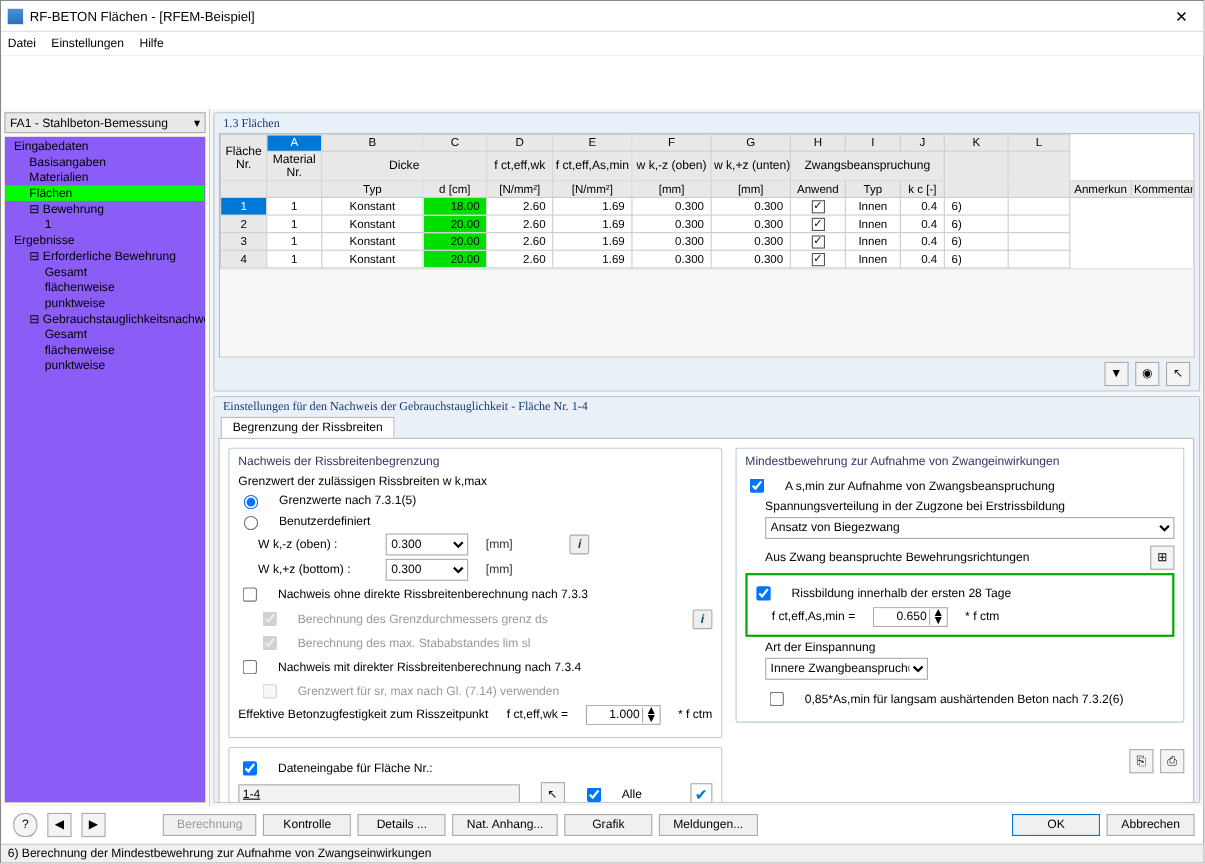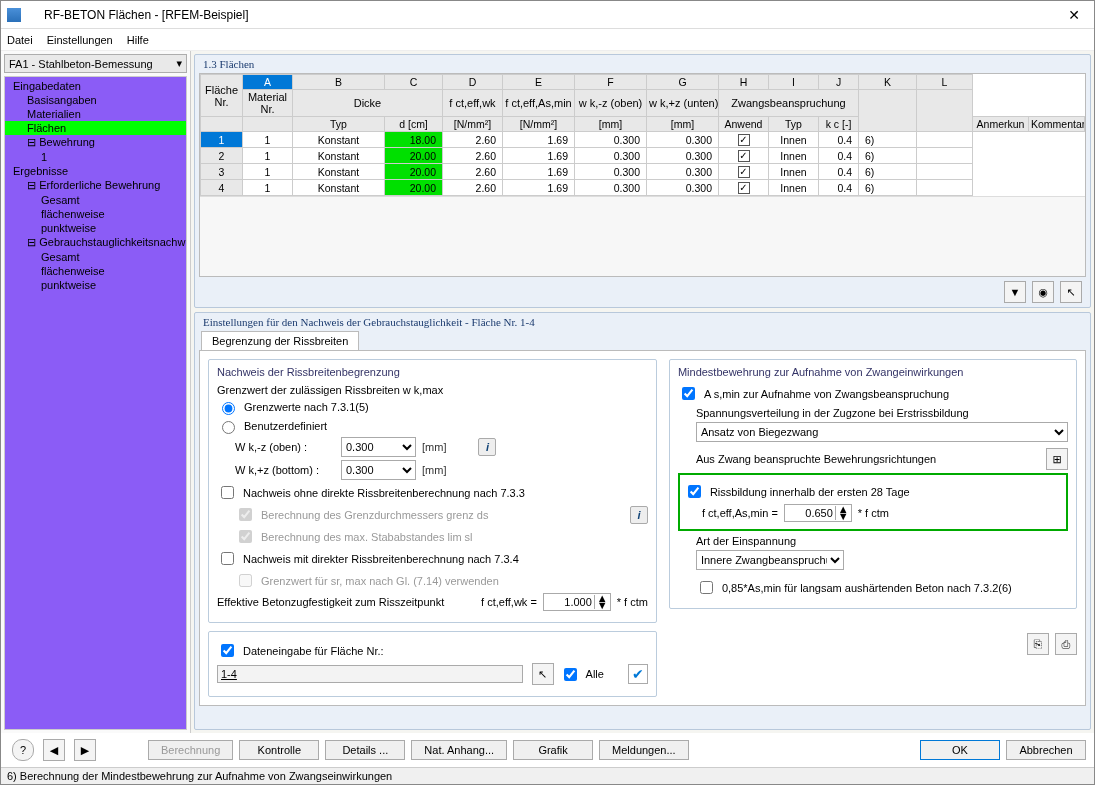--- a/index.html
+++ b/index.html
@@ -1,24 +1,24 @@
 <!DOCTYPE html>
 <html><head>
 <meta charset="utf-8">
 <style>
 * { box-sizing: border-box; font-family: "Segoe UI", Tahoma, sans-serif; font-size: 11px; }
 body { margin: 0; background: #f0f0f0; }
 .window { width: 1095px; height: 785px; background: #fff; border: 1px solid #888; display: flex; flex-direction: column; }
-.titlebar { height: 28px; background: #fff; display: flex; align-items: center; padding: 0 6px; border-bottom: 1px solid #ddd; gap: 17px; }
+.titlebar { height: 28px; background: #fff; display: flex; align-items: center; padding: 0 6px; border-bottom: 1px solid #ddd; }
 .titlebar .icon { width: 14px; height: 14px; background: linear-gradient(#4a90d9,#2a70b9); margin-right: 6px; }
 .titlebar .title { flex: 1; font-size: 12px; }
 .titlebar .close { width: 28px; height: 28px; display:flex; align-items:center; justify-content:center; cursor:pointer; font-size: 14px;}
 .menubar { height: 22px; background: #fff; display: flex; align-items: center; padding: 0 6px; gap: 14px; border-bottom: 1px solid #eee;}
 .menuitem { cursor: pointer; }
-.body { flex: 1; display: flex; overflow: hidden; }
+.body { flex: 1; display: flex; overflow: hidden; margin-top: 48px; }
 .sidebar { width: 190px; border-right: 1px solid #ccc; display: flex; flex-direction: column; background: #fafafa; }
 .combo { margin: 3px; border: 1px solid #adadad; background: #e9e9e9; padding: 2px 4px; display: flex; align-items: center; cursor:pointer;}
 .combo span:first-child { flex:1; }
 .tree { flex: 1; background: #8b5cf6; border: 1px solid #ccc; margin: 0 3px 3px 3px; padding: 2px 0; overflow-y: auto; }
 .tnode { padding: 1px 4px 1px 8px; white-space: nowrap; cursor: pointer; }
 .tnode.indent1 { padding-left: 22px; }
 .tnode.indent2 { padding-left: 36px; }
 .tnode.selected { background: #00ff00; color: #000; }
 .main { flex: 1; display: flex; flex-direction: column; background: #f5f5f1; padding: 3px; overflow: hidden;}
 .panel { background: #eaf0f8; border: 1px solid #b8c8db; border-radius: 2px; }
@@ -33,21 +33,21 @@
 .grid td.green { background: #00e000; }
 .grid td.left { text-align: left; padding-left: 6px; }
 .grid td.right { text-align: right; padding-right: 6px; }
 .grid-icons { text-align: right; padding: 4px 8px; }
 .iconbtn { display:inline-block; width:22px; height:22px; border:1px solid #aaa; background:#f4f4f4; margin-left:3px; text-align:center; line-height:20px; cursor:pointer;}
 .settings-panel { margin-top: 4px; }
 .tab { display:inline-block; background:#fff; border:1px solid #bbb; border-bottom:none; padding: 3px 10px; margin-left:6px;}
 .tabbody { background:#fff; border:1px solid #bbb; margin: 0 4px 4px 4px; padding: 8px; display:flex; gap:12px;}
 .group { border: 1px solid #bcd; border-radius: 2px; padding: 6px 8px 8px 8px; position: relative; }
 .group-title { color: #336; font-size: 11px; margin-bottom: 6px; }
-.row { display: flex; align-items: center; gap: 6px; margin: 3px 0; }
+.row { display: flex; align-items: center; gap: 16px; margin: 3px 0; }
 .subrow { margin-left: 18px; }
 input[type=text] { border:1px solid #aaa; padding:1px 3px; height:18px;text-decoration:underline; }
 select { border:1px solid #aaa; height:20px; background:#fff;}
 .unit { color: #333; }
 .highlight-green { border: 2px solid #0a0; padding: 4px; margin: 2px 0;}
 .bottombar { display:flex; align-items:center; gap:6px; padding: 6px 8px; }
 .btn { border:1px solid #aaa; background:#f0f0f0; padding: 3px 12px; min-width:80px; cursor:pointer; text-align:center;}
 .btn.primary { border:1px solid #0078d7; }
 .btn.disabled { color:#999; }
 .statusbar { border-top:1px solid #ccc; padding:2px 6px; font-size:11px; background:#f0f0f0;}

